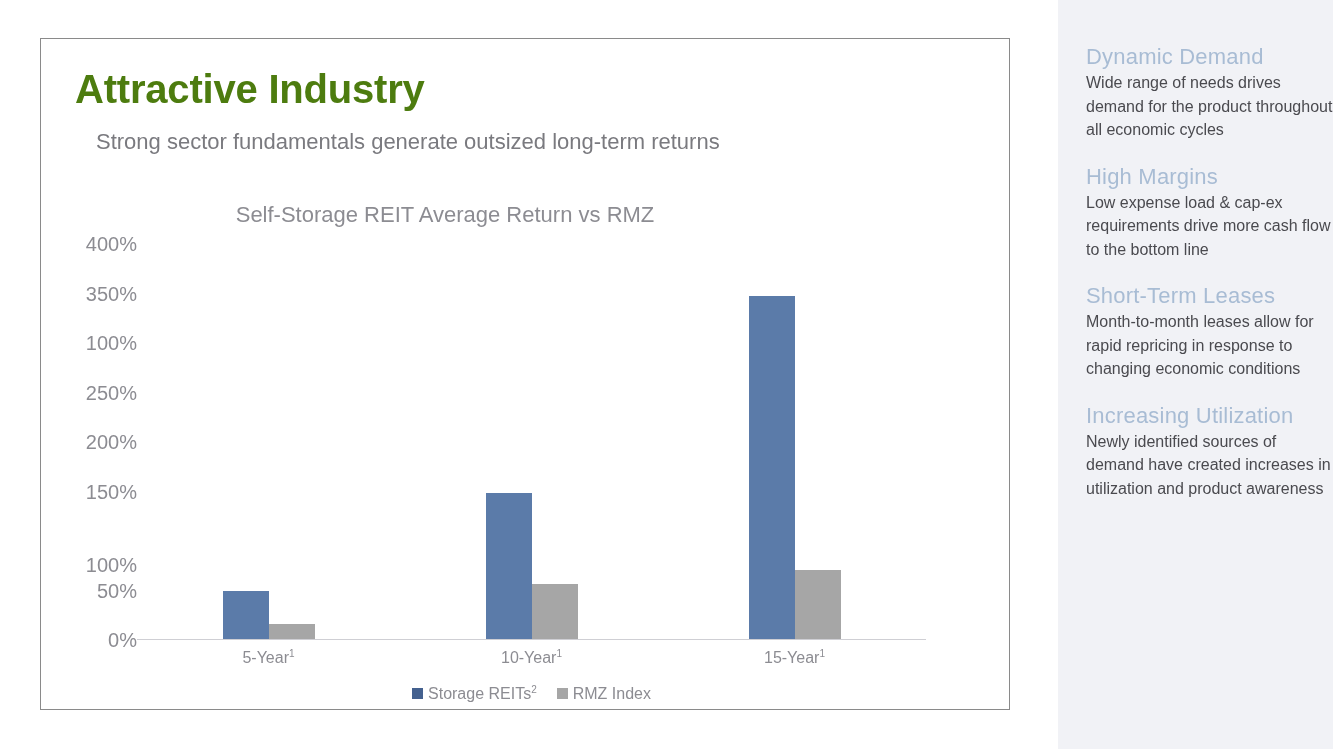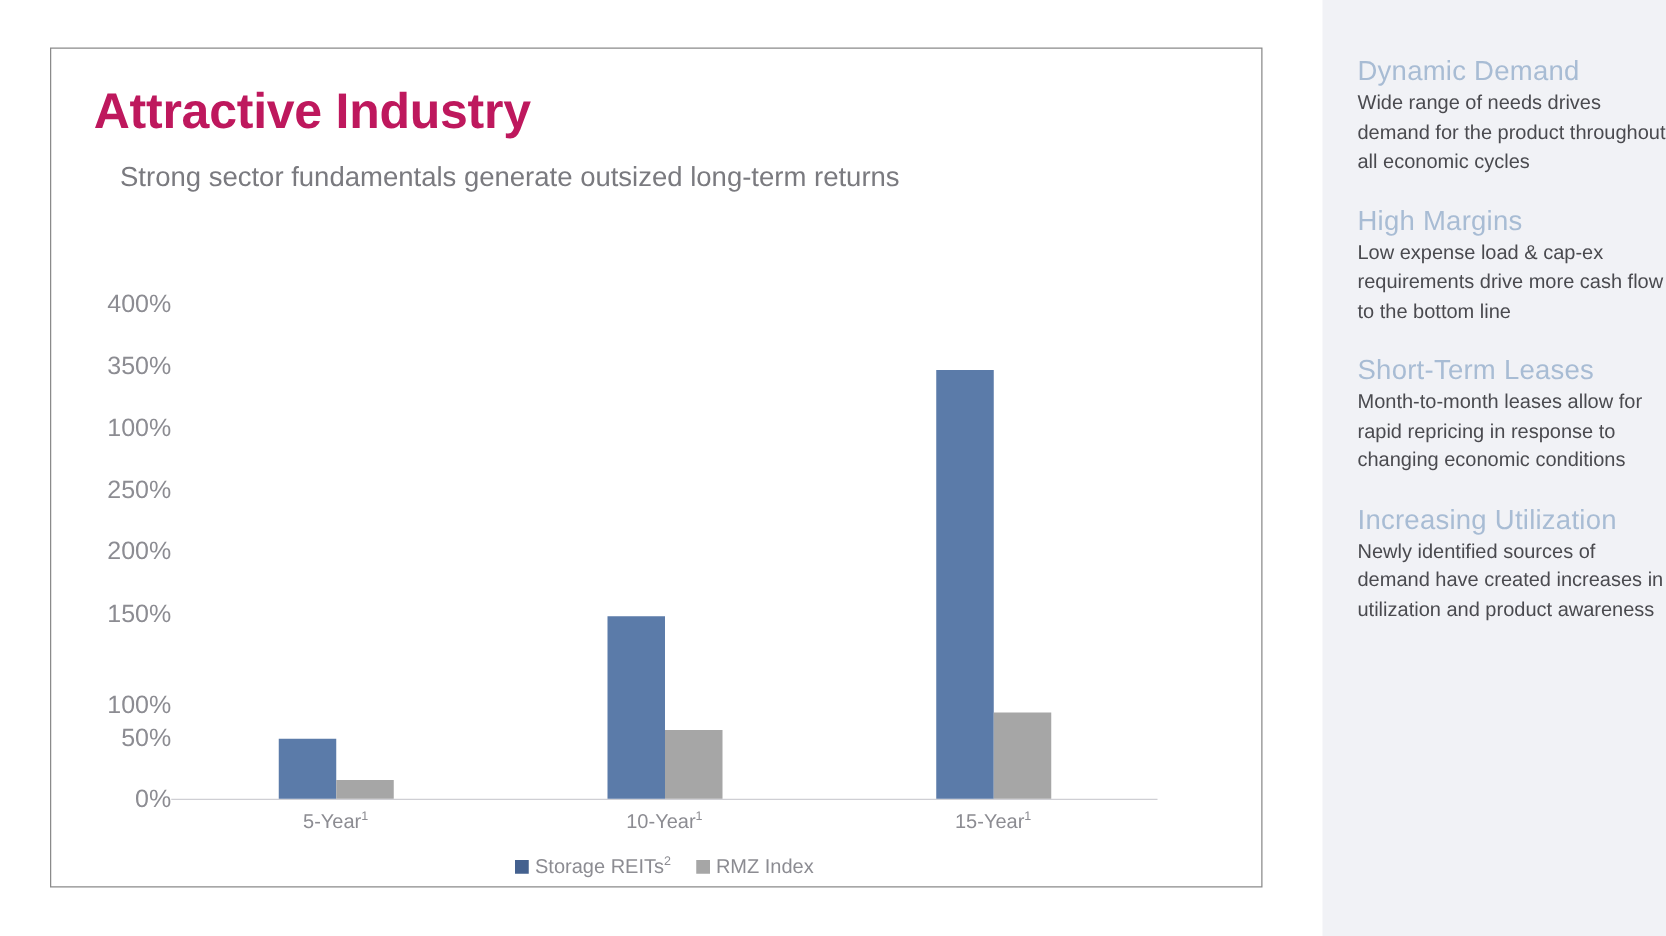--- a/index.html
+++ b/index.html
@@ -60,21 +60,21 @@
     background: #ffffff;
     border: 1px solid #8a8a8a;
     box-sizing: border-box;
   }
 
   #slide-title {
     position: absolute;
     left: 34px;
     top: 28px;
     margin: 0;
-    color: #be185d;
+    color: #4d7c0f;
     font-size: 40px;
     font-weight: bold;
     letter-spacing: -0.2px;
   }
   #slide-subtitle {
     position: absolute;
     left: 55px;
     top: 90px;
     margin: 0;
     color: #7a7a7f;
@@ -204,20 +204,21 @@
       </div>
     </div>
   <div id="page-number">6</div>
 </aside>
 
 <main id="slide-frame">
 
   <h1 id="slide-title">Attractive Industry</h1>
   <h2 id="slide-subtitle">Strong sector fundamentals generate outsized long-term returns</h2>
 
+  <div id="chart-title">Self-Storage REIT Average Return vs RMZ</div>
 
   <section id="chart-area">
     <div id="y-axis">
         <div class="y-tick" style="top: 0px;">400%</div>
         <div class="y-tick" style="top: 49.5px;">350%</div>
         <div class="y-tick" style="top: 99px;">100%</div>
         <div class="y-tick" style="top: 148.5px;">250%</div>
         <div class="y-tick" style="top: 198px;">200%</div>
         <div class="y-tick" style="top: 247.5px;">150%</div>
         <div class="y-tick" style="top: 297px; margin-top: 24px;">100%</div>

